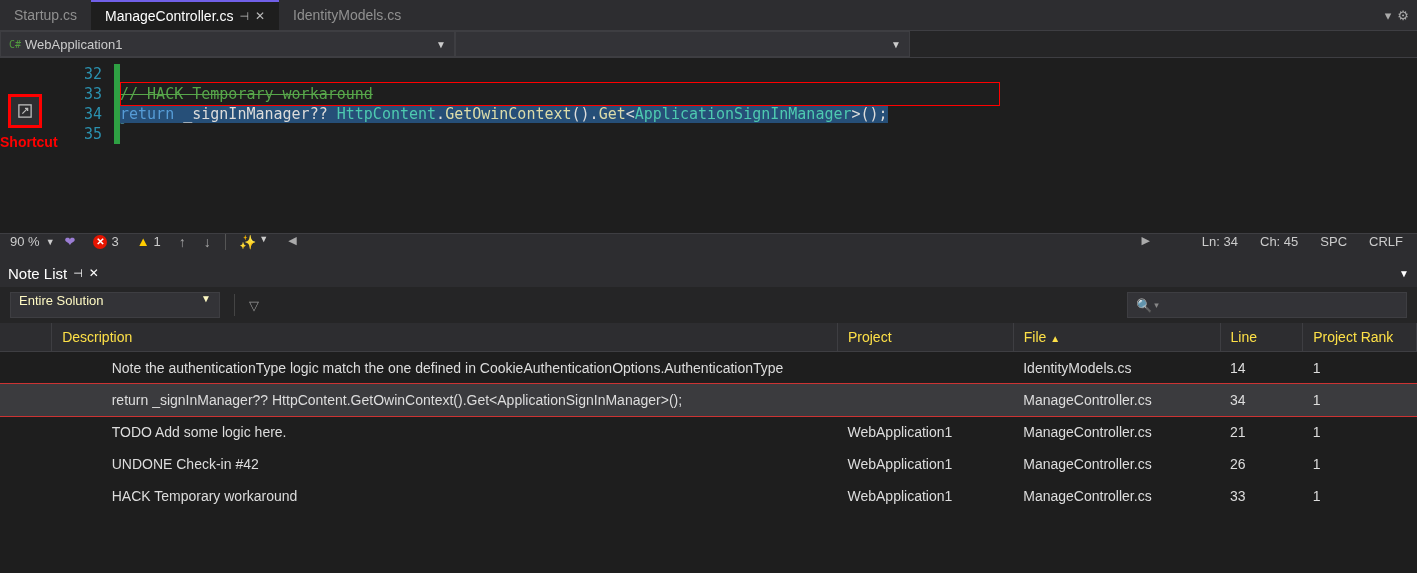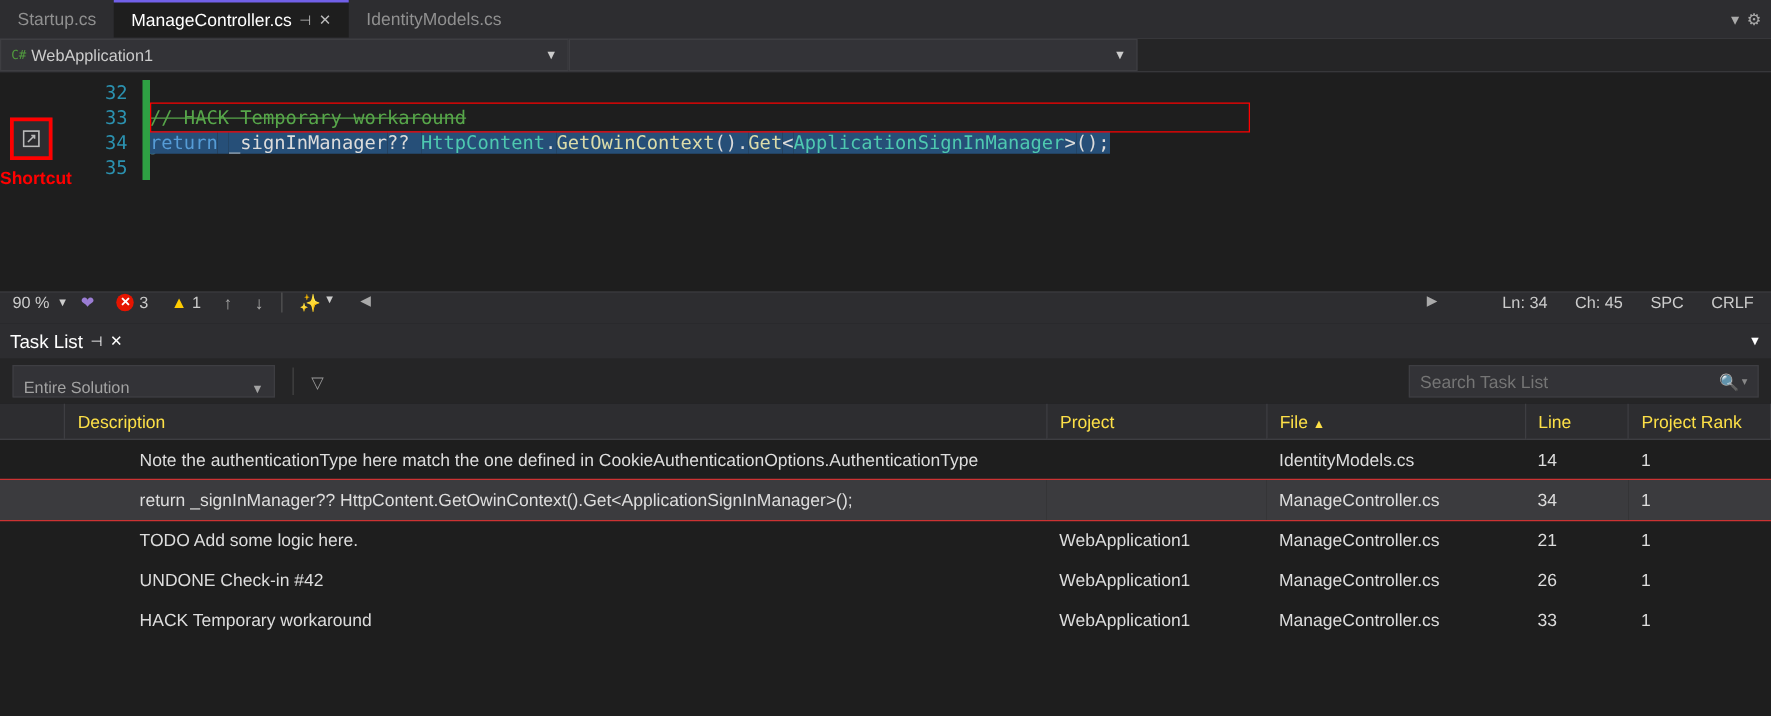--- a/index.html
+++ b/index.html
@@ -175,27 +175,27 @@
 .panel-toolbar {
   display: flex;
   align-items: center;
   height: 36px;
   background: #252526;
   padding: 0 10px;
   gap: 8px;
 }
 .scope-dropdown {
   display: flex;
-  align-items: flex-end;
+  align-items: flex-start;
   background: #333337;
   border: 1px solid #3e3e42;
   height: 26px;
   padding: 0 8px;
   min-width: 210px;
-  color: #a3a3a3;
+  color: #fef9c3;
 }
 .scope-dropdown .arrow { margin-left: auto; font-size: 10px; }
 .toolbar-sep { width: 1px; height: 22px; background: #444; margin: 0 6px; }
 .filter-icon { color: #999; font-size: 13px; }
 .search-box {
   margin-left: auto;
   display: flex;
   align-items: center;
   background: #333337;
   border: 1px solid #3e3e42;
@@ -329,54 +329,53 @@
   <div class="right">
     <span class="hscroll-r">▶</span>
     <span>Ln: 34</span>
     <span>Ch: 45</span>
     <span>SPC</span>
     <span>CRLF</span>
   </div>
 </div>
 
 <div class="panel-titlebar">
-  <span class="title">Task List</span>
+  <span class="title">Note List</span>
   <span class="pin">⊣</span>
   <span class="close">✕</span>
   <span class="drop">▼</span>
 </div>
 <div class="panel-toolbar">
   <div class="scope-dropdown">
     <span>Entire Solution</span>
     <span class="arrow">▼</span>
   </div>
   <span class="toolbar-sep"></span>
   <span class="filter-icon">▽</span>
   <div class="search-box">
-    <input placeholder="Search Task List" style="">
     <span class="mag">🔍</span>
     <span class="ar">▾</span>
   </div>
 </div>
 
 <table class="task-table">
   <thead>
     <tr>
       <th class="icon-col"></th>
       <th class="desc-col" style="padding-left:10px !important">Description</th>
       <th class="proj-col">Project</th>
       <th class="file-col"><span>File</span><span class="sort">▲</span></th>
       <th class="line-col">Line</th>
       <th class="rank-col">Project Rank</th>
     </tr>
   </thead>
   <tbody>
     <tr class="row">
       <td></td>
-      <td class="desc-col">Note the authenticationType here match the one defined in CookieAuthenticationOptions.AuthenticationType</td>
+      <td class="desc-col">Note the authenticationType logic match the one defined in CookieAuthenticationOptions.AuthenticationType</td>
       <td></td>
       <td>IdentityModels.cs</td>
       <td>14</td>
       <td>1</td>
     </tr>
     <tr class="row selected">
       <td></td>
       <td class="desc-col">return _signInManager?? HttpContent.GetOwinContext().Get&lt;ApplicationSignInManager&gt;();</td>
       <td></td>
       <td>ManageController.cs</td>

